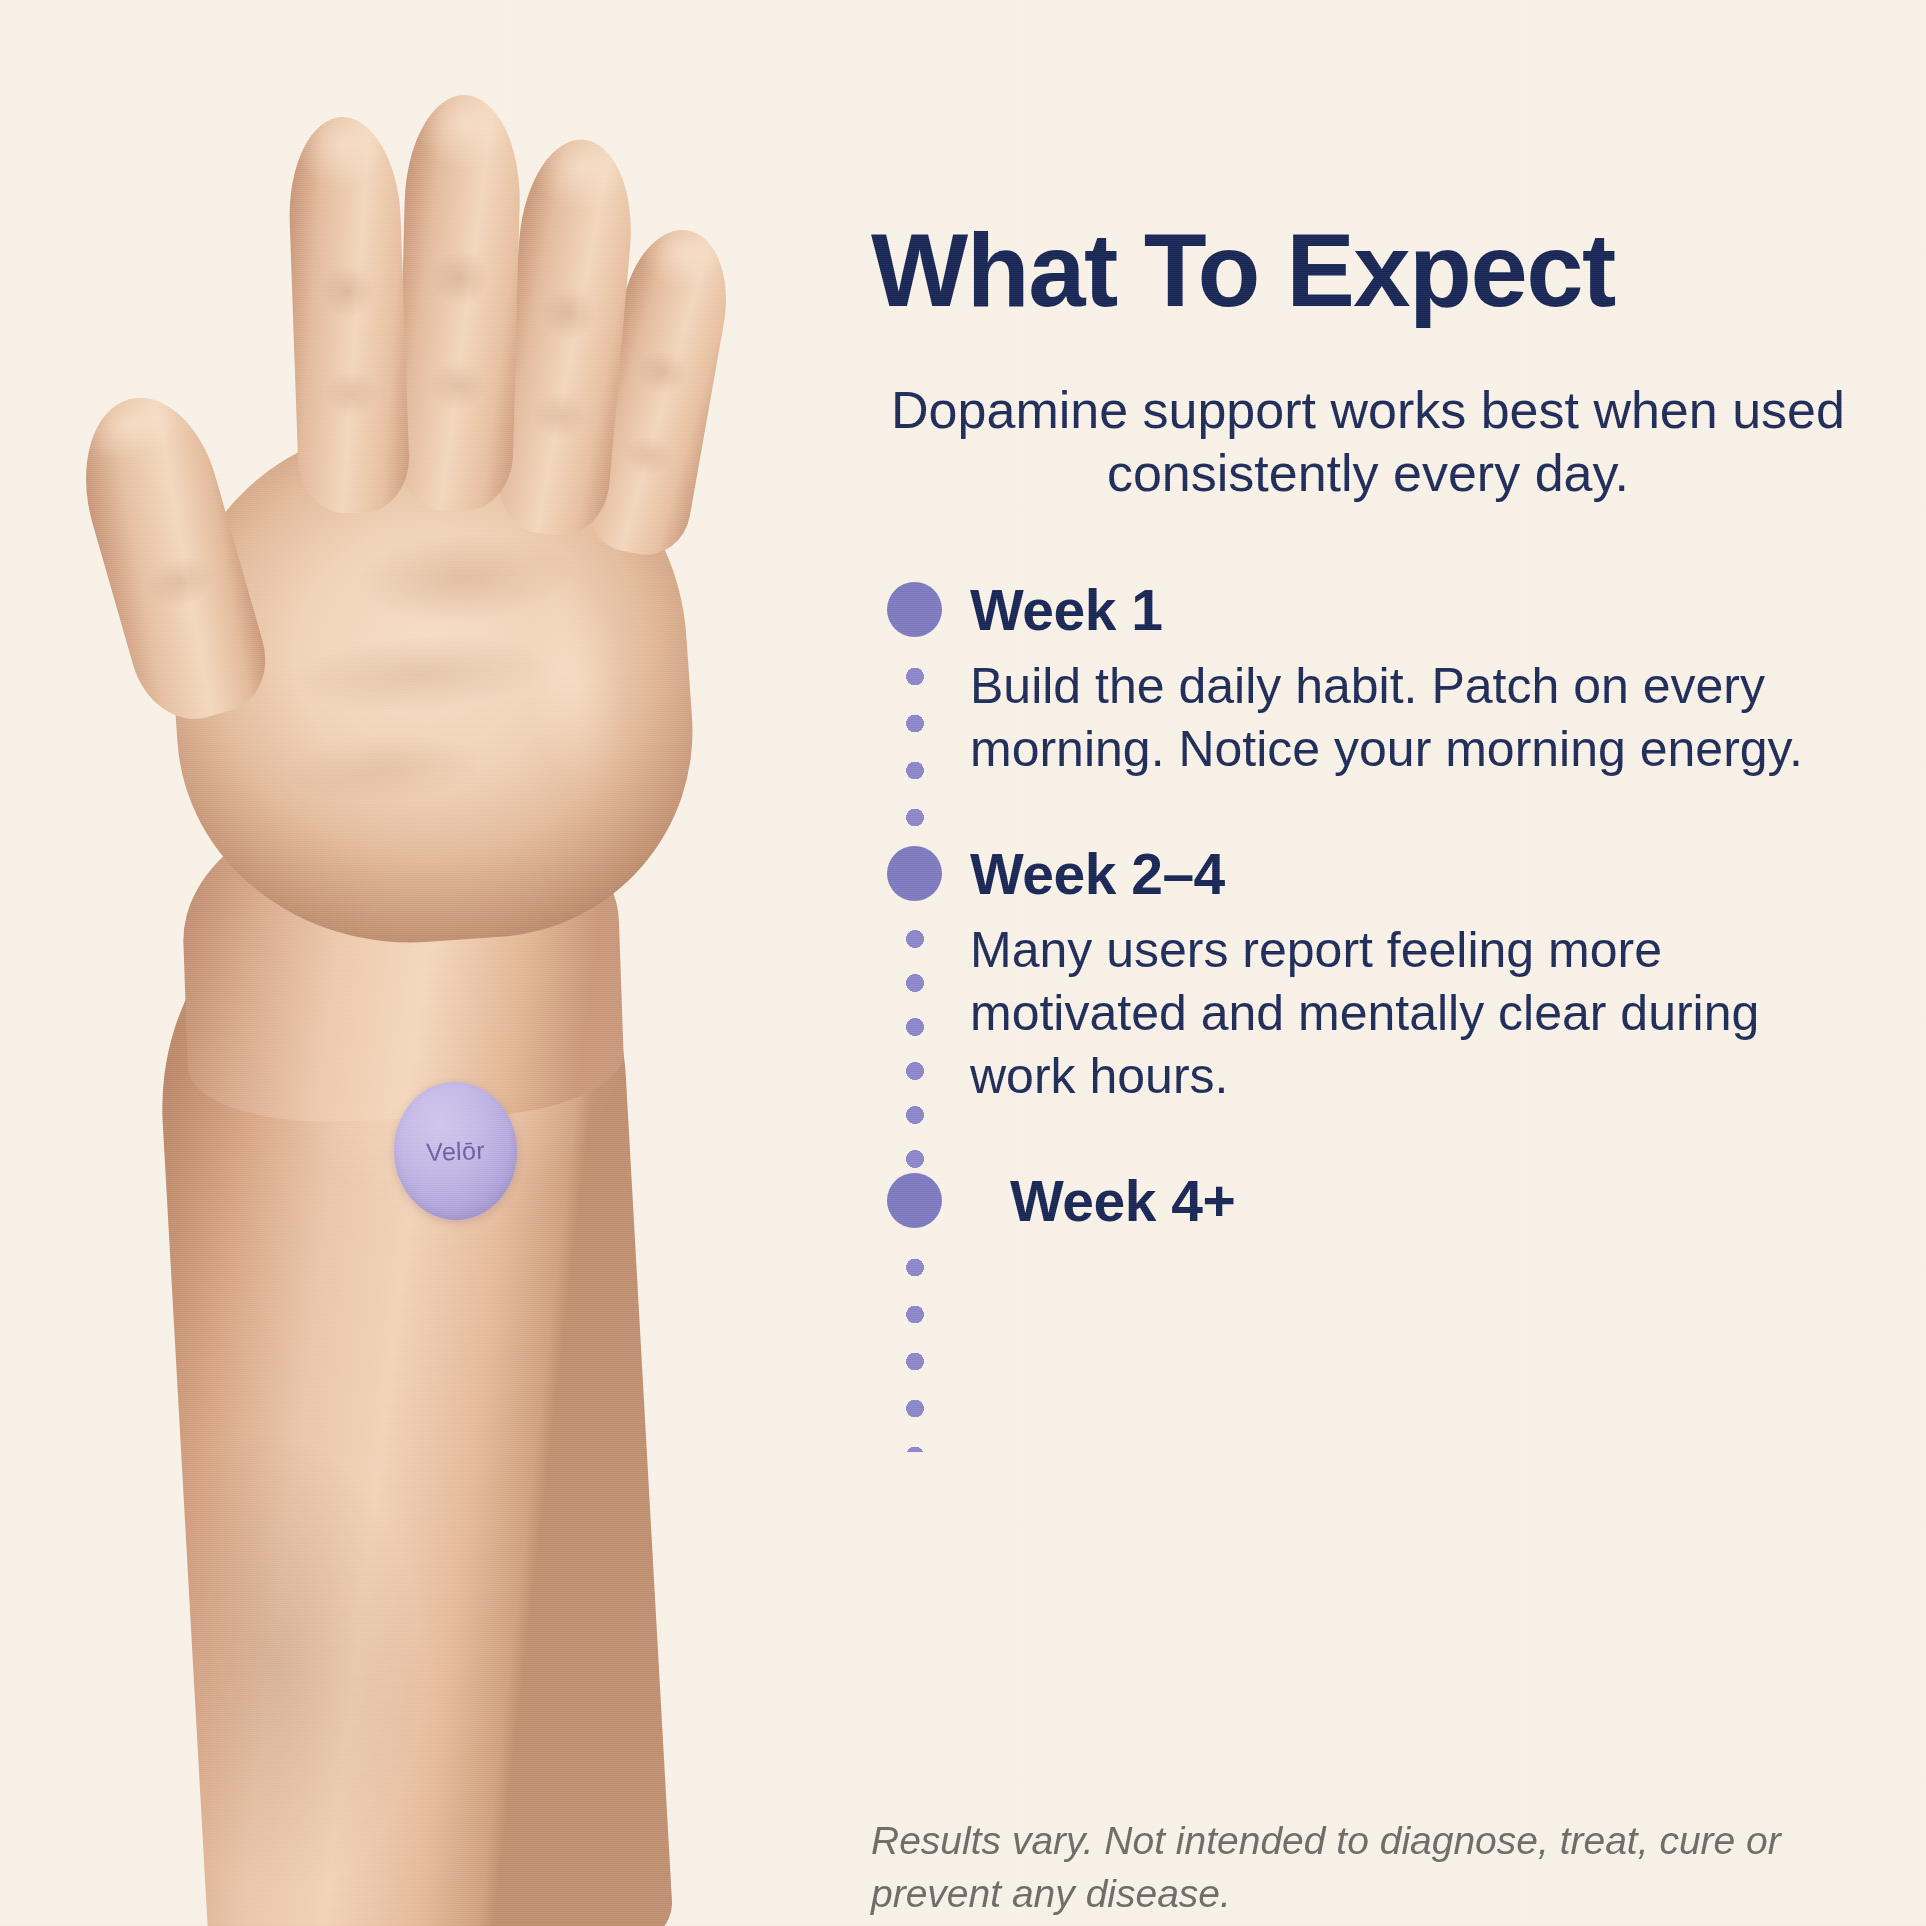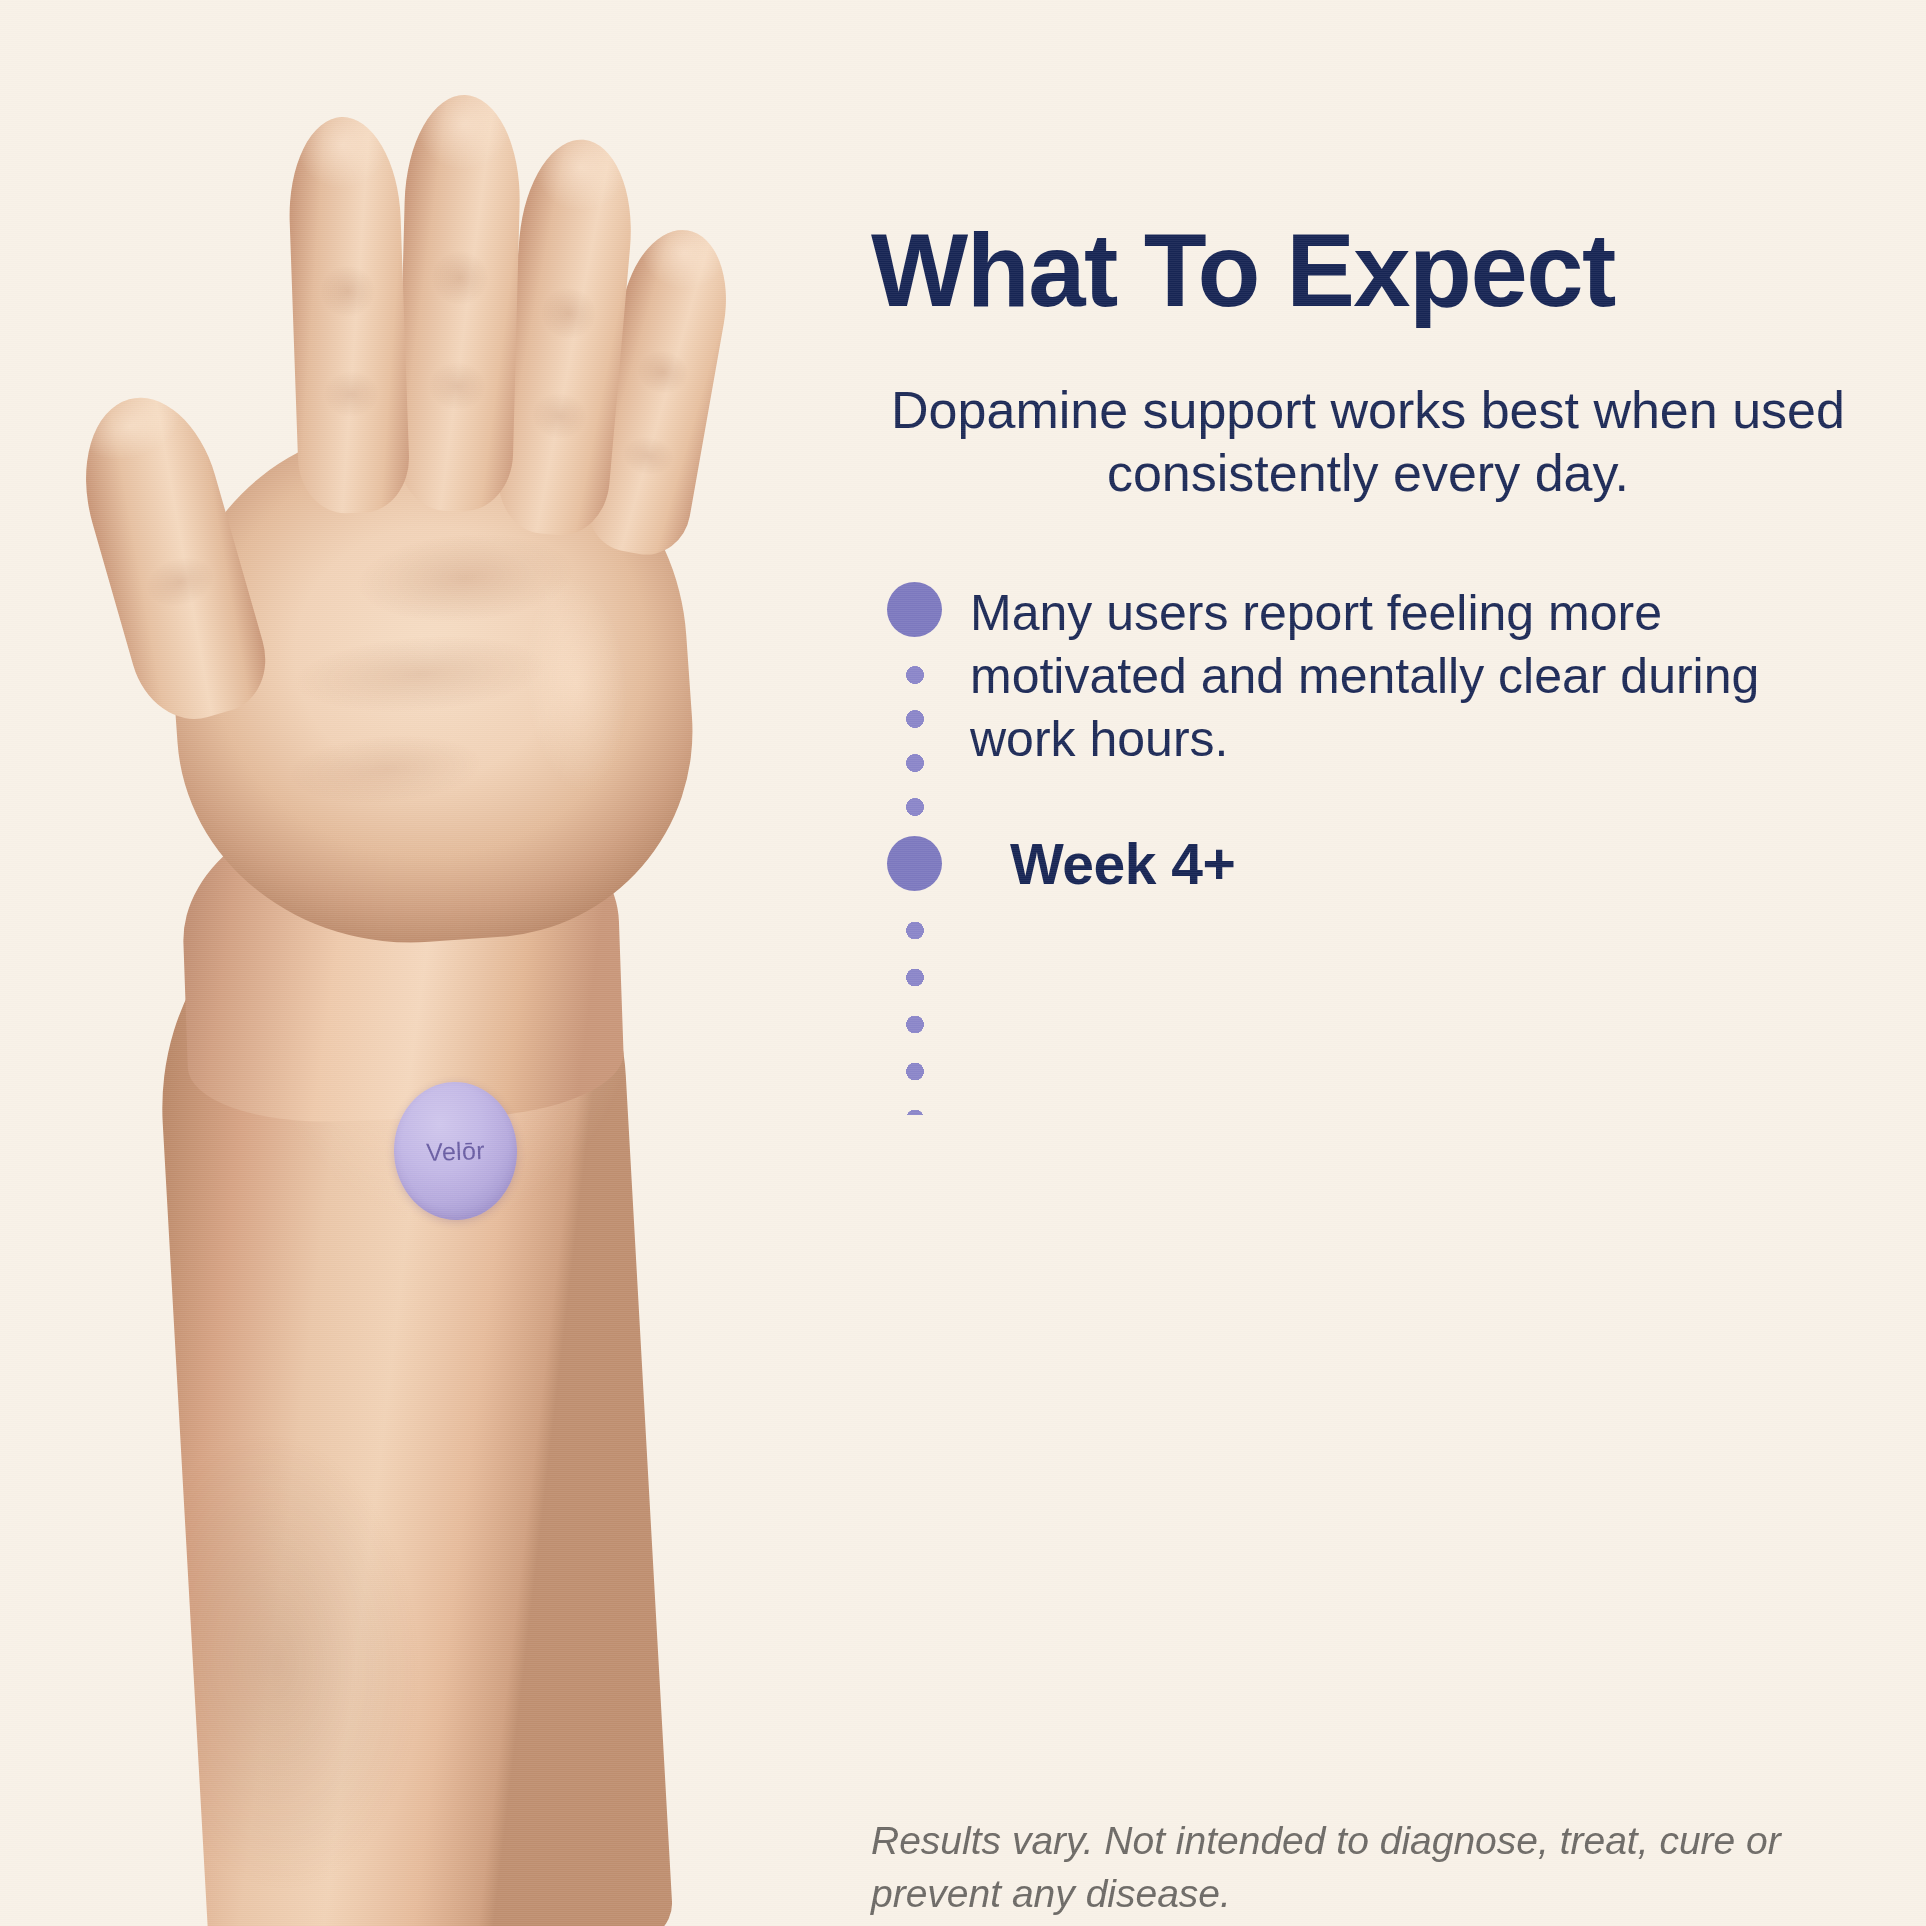--- a/index.html
+++ b/index.html
@@ -212,27 +212,38 @@
   </div>
 
   <div class="content">
 
     <h1 class="title">What To Expect</h1>
 
     <p class="subtitle">Dopamine support works best when used consistently every day.</p>
 
     <div class="timeline">
 
+      <div class="tl-row">
+        <div class="tl-rail">
+          <span class="tl-dot"></span>
+          <span class="tl-line"></span>
+        </div>
+        <div class="tl-body">
+          <div class="tl-head">Week 1</div>
+          <div class="tl-text">Build the daily habit. Patch on every morning. Notice your morning energy.</div>
+        </div>
+      </div>
 
       <div class="tl-row">
         <div class="tl-rail">
           <span class="tl-dot"></span>
           <span class="tl-line dense"></span>
         </div>
         <div class="tl-body">
+          <div class="tl-head">Week 2–4</div>
           <div class="tl-text">Many users report feeling more motivated and mentally clear during work hours.</div>
         </div>
       </div>
 
       <div class="tl-row last">
         <div class="tl-rail">
           <span class="tl-dot"></span>
           <span class="tl-line"></span>
         </div>
         <div class="tl-body">

